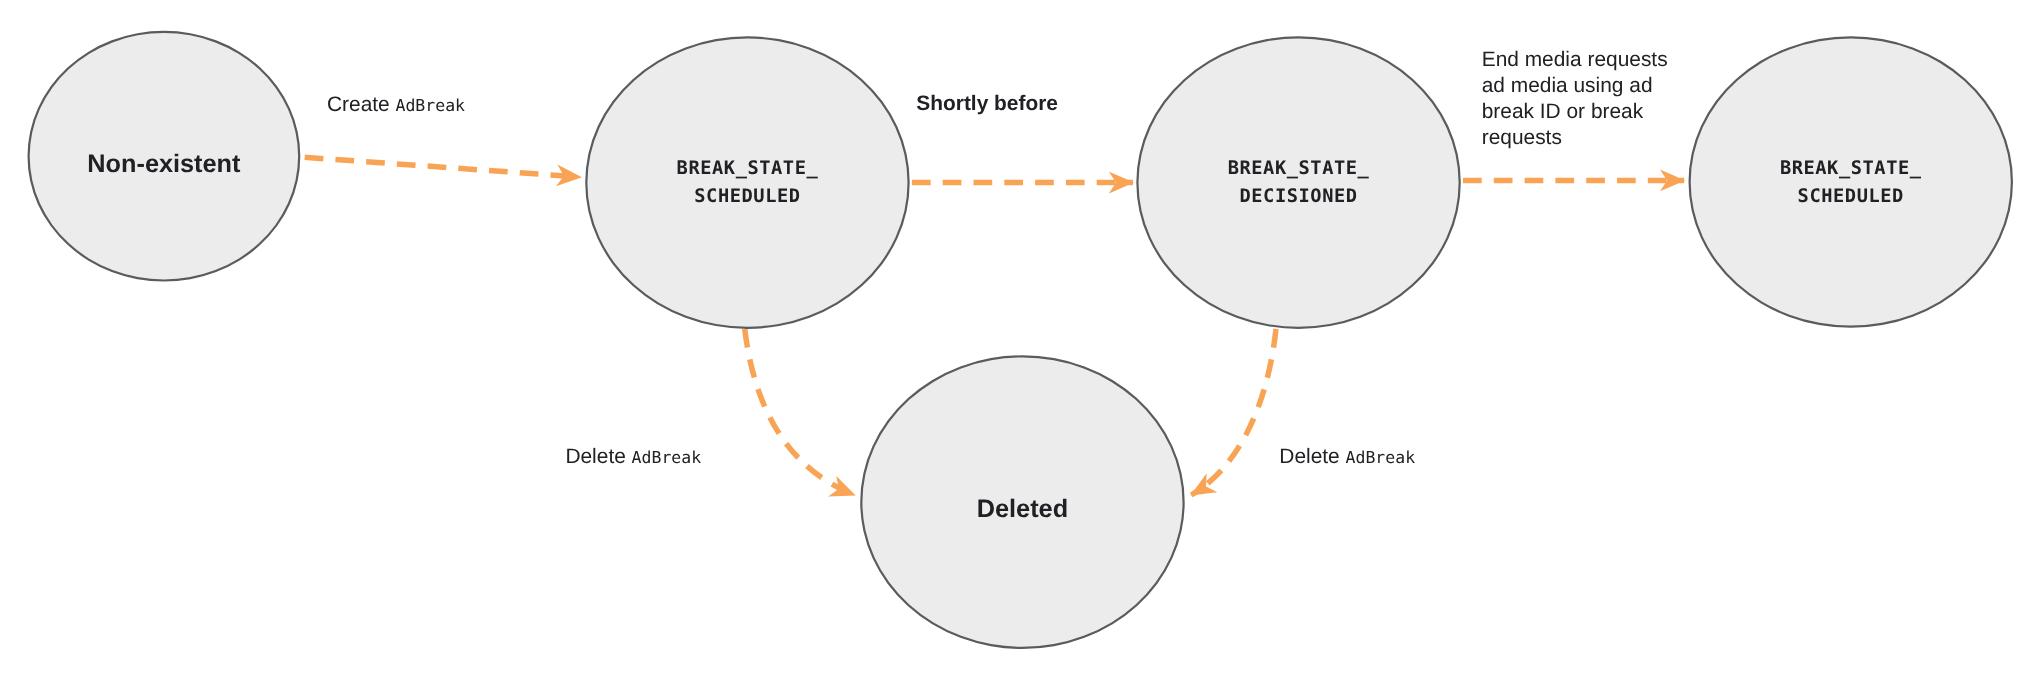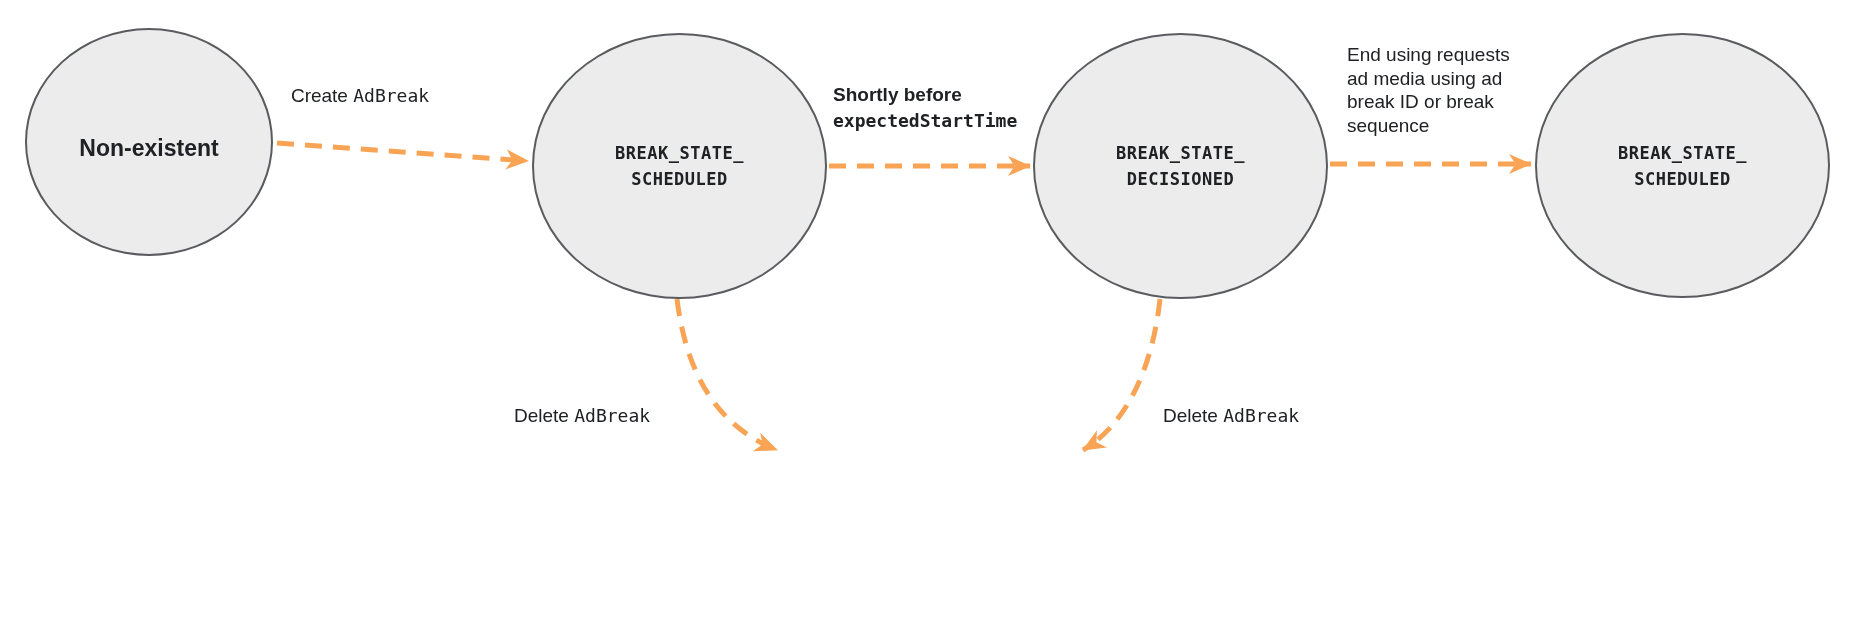--- a/index.html
+++ b/index.html
@@ -56,21 +56,21 @@
   .edge-label {
     position: absolute;
     font-size: 19px;
     line-height: 24px;
     white-space: nowrap;
     text-align: center;
   }
   .edge-label .ln { display: block; }
   .code {
     font-family: "DejaVu Sans Mono", "Liberation Mono", monospace;
-    font-size: 18px;
+    font-size: 15px;
   }
   
   #s0 { left: 25px;   top: 28px;  width: 248px; height: 228px; }
   #s1 { left: 532px;  top: 33px;  width: 295px; height: 266px; }
   #s2 { left: 1033px; top: 33px;  width: 295px; height: 266px; }
   #s3 { left: 1535px; top: 33px;  width: 295px; height: 265px; }
   #s4 { left: 782px;  top: 323px; width: 295px; height: 267px; }
   
   #t0 { left: 285px;  top: 84px;  width: 150px; text-align: center; }
   #t1 { left: 833px;  top: 82px;  line-height: 26px; text-align: left; font-weight: bold; }
@@ -116,35 +116,39 @@
     </div>
   </div>
 
   <div id="s3" class="state mono">
     <div class="lines">
       <span>BREAK_STATE_</span>
       <span>SCHEDULED</span>
     </div>
   </div>
 
+  <div id="s4" class="state sans">
+    <div class="lines">
+      <span>Deleted</span>
+    </div>
+  </div>
 
   <div id="t0" class="edge-label">
     <span>Create </span><span class="code">AdBreak</span>
   </div>
 
   <div id="t1" class="edge-label">
     <span class="ln">Shortly before</span>
-    <span class="ln code">expectedStartTime</span>
   </div>
 
   <div id="t2" class="edge-label">
-    <span class="ln">End using requests</span>
+    <span class="ln">End media requests</span>
     <span class="ln">ad media using ad</span>
     <span class="ln">break ID or break</span>
-    <span class="ln">sequence</span>
+    <span class="ln">requests</span>
   </div>
 
   <div id="t3" class="edge-label">
     <span>Delete </span><span class="code">AdBreak</span>
   </div>
 
   <div id="t4" class="edge-label">
     <span>Delete </span><span class="code">AdBreak</span>
   </div>
 

